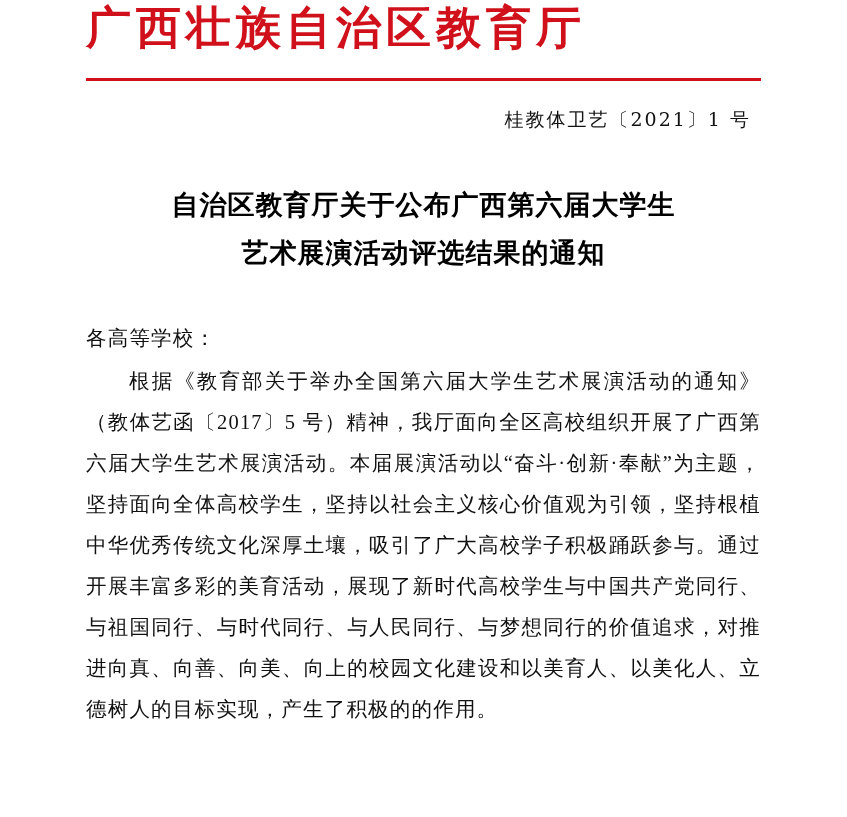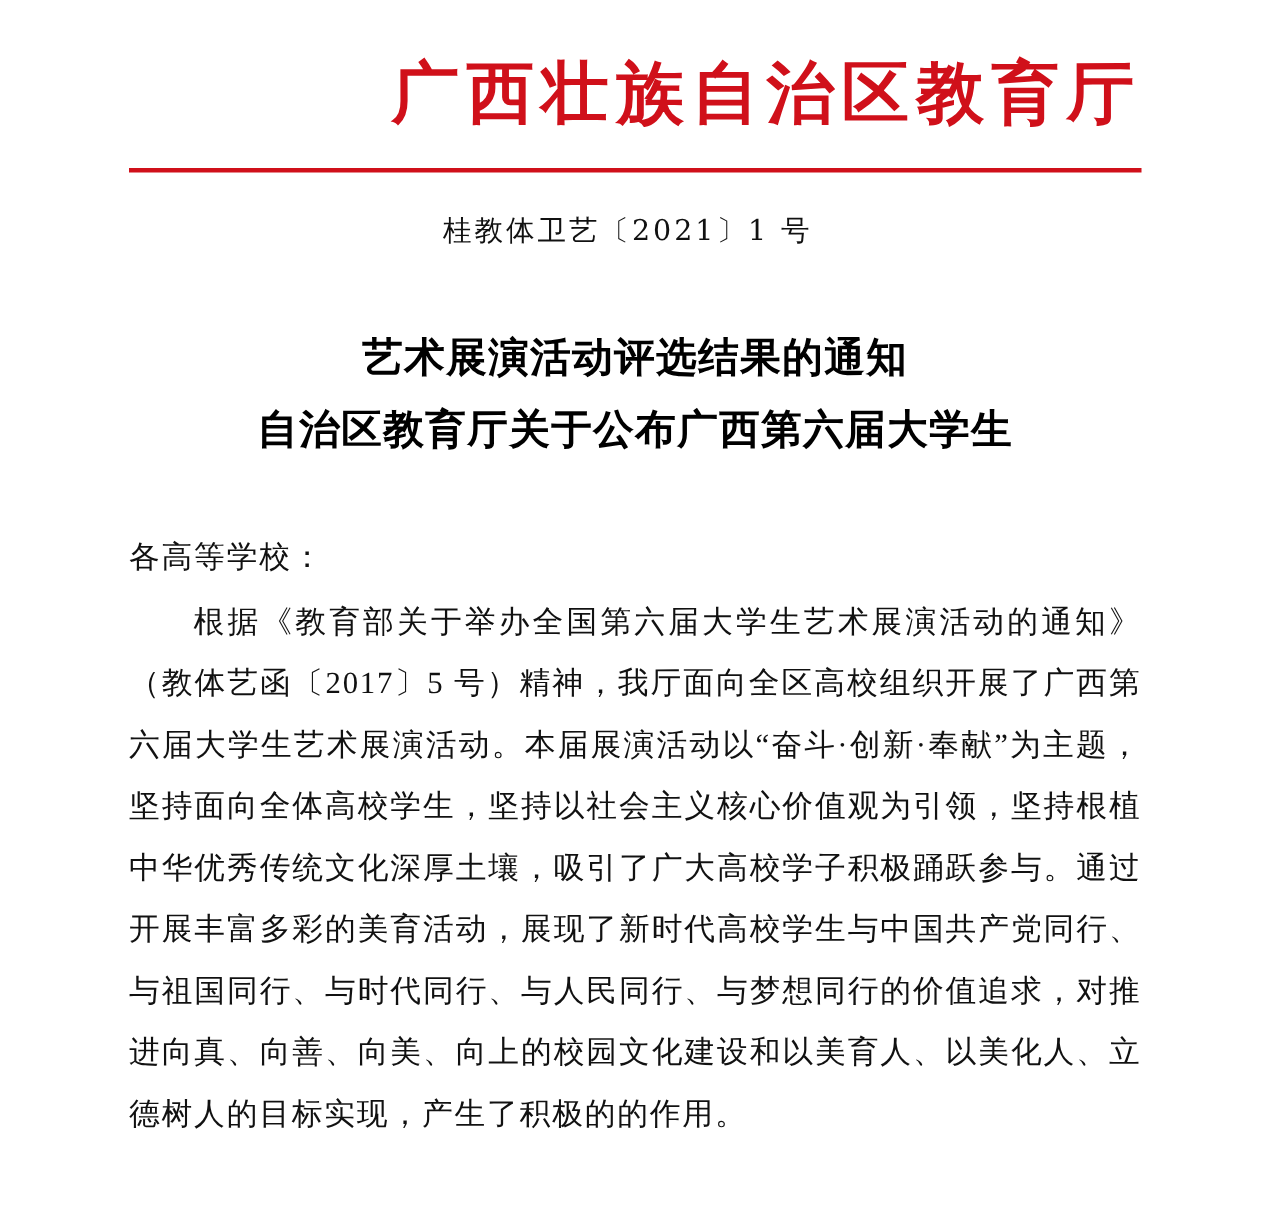--- a/index.html
+++ b/index.html
@@ -19,43 +19,42 @@
     position: relative;
     width: 847px;
     height: 817px;
     box-sizing: border-box;
     padding: 0 86px;
     background: #ffffff;
   }
 
   
   .masthead {
-    padding-top: 34px;
-    text-align: right;
+    text-align: left;
   }
   .masthead-title {
     color: #d0101a;
     font-family: "DejaVu Serif", "Liberation Serif", serif;
     font-weight: bold;
     font-size: 45px;
     letter-spacing: 5px;
     line-height: 1.25;
     white-space: nowrap;
   }
   .masthead-rule {
     margin-top: 22px;
     height: 3px;
     background: #d0101a;
     width: 100%;
   }
 
   
   .doc-number-row {
     margin-top: 26px;
-    text-align: center;
+    text-align: right;
     padding-right: 10px;
   }
   .doc-number {
     font-size: 19px;
     letter-spacing: 2px;
     color: #111;
   }
 
   
   .doc-title {
@@ -98,22 +97,22 @@
   <div class="masthead">
     <div class="masthead-title">广西壮族自治区教育厅</div>
     <div class="masthead-rule"></div>
   </div>
 
   <div class="doc-number-row">
     <span class="doc-number">桂教体卫艺〔2021〕1 号</span>
   </div>
 
   <div class="doc-title">
+    <span class="line">自治区教育厅关于公布广西第六届大学生</span>
     <span class="line">艺术展演活动评选结果的通知</span>
-    <span class="line">自治区教育厅关于公布广西第六届大学生</span>
   </div>
 
   <div class="body-block">
     <p class="salutation">各高等学校：</p>
     <p class="para">根据《教育部关于举办全国第六届大学生艺术展演活动的通知》（教体艺函〔2017〕5 号）精神，我厅面向全区高校组织开展了广西第六届大学生艺术展演活动。本届展演活动以“奋斗·创新·奉献”为主题，坚持面向全体高校学生，坚持以社会主义核心价值观为引领，坚持根植中华优秀传统文化深厚土壤，吸引了广大高校学子积极踊跃参与。通过开展丰富多彩的美育活动，展现了新时代高校学生与中国共产党同行、与祖国同行、与时代同行、与人民同行、与梦想同行的价值追求，对推进向真、向善、向美、向上的校园文化建设和以美育人、以美化人、立德树人的目标实现，产生了积极的的作用。</p>
   </div>
 
 </div>
 
 </body></html>

